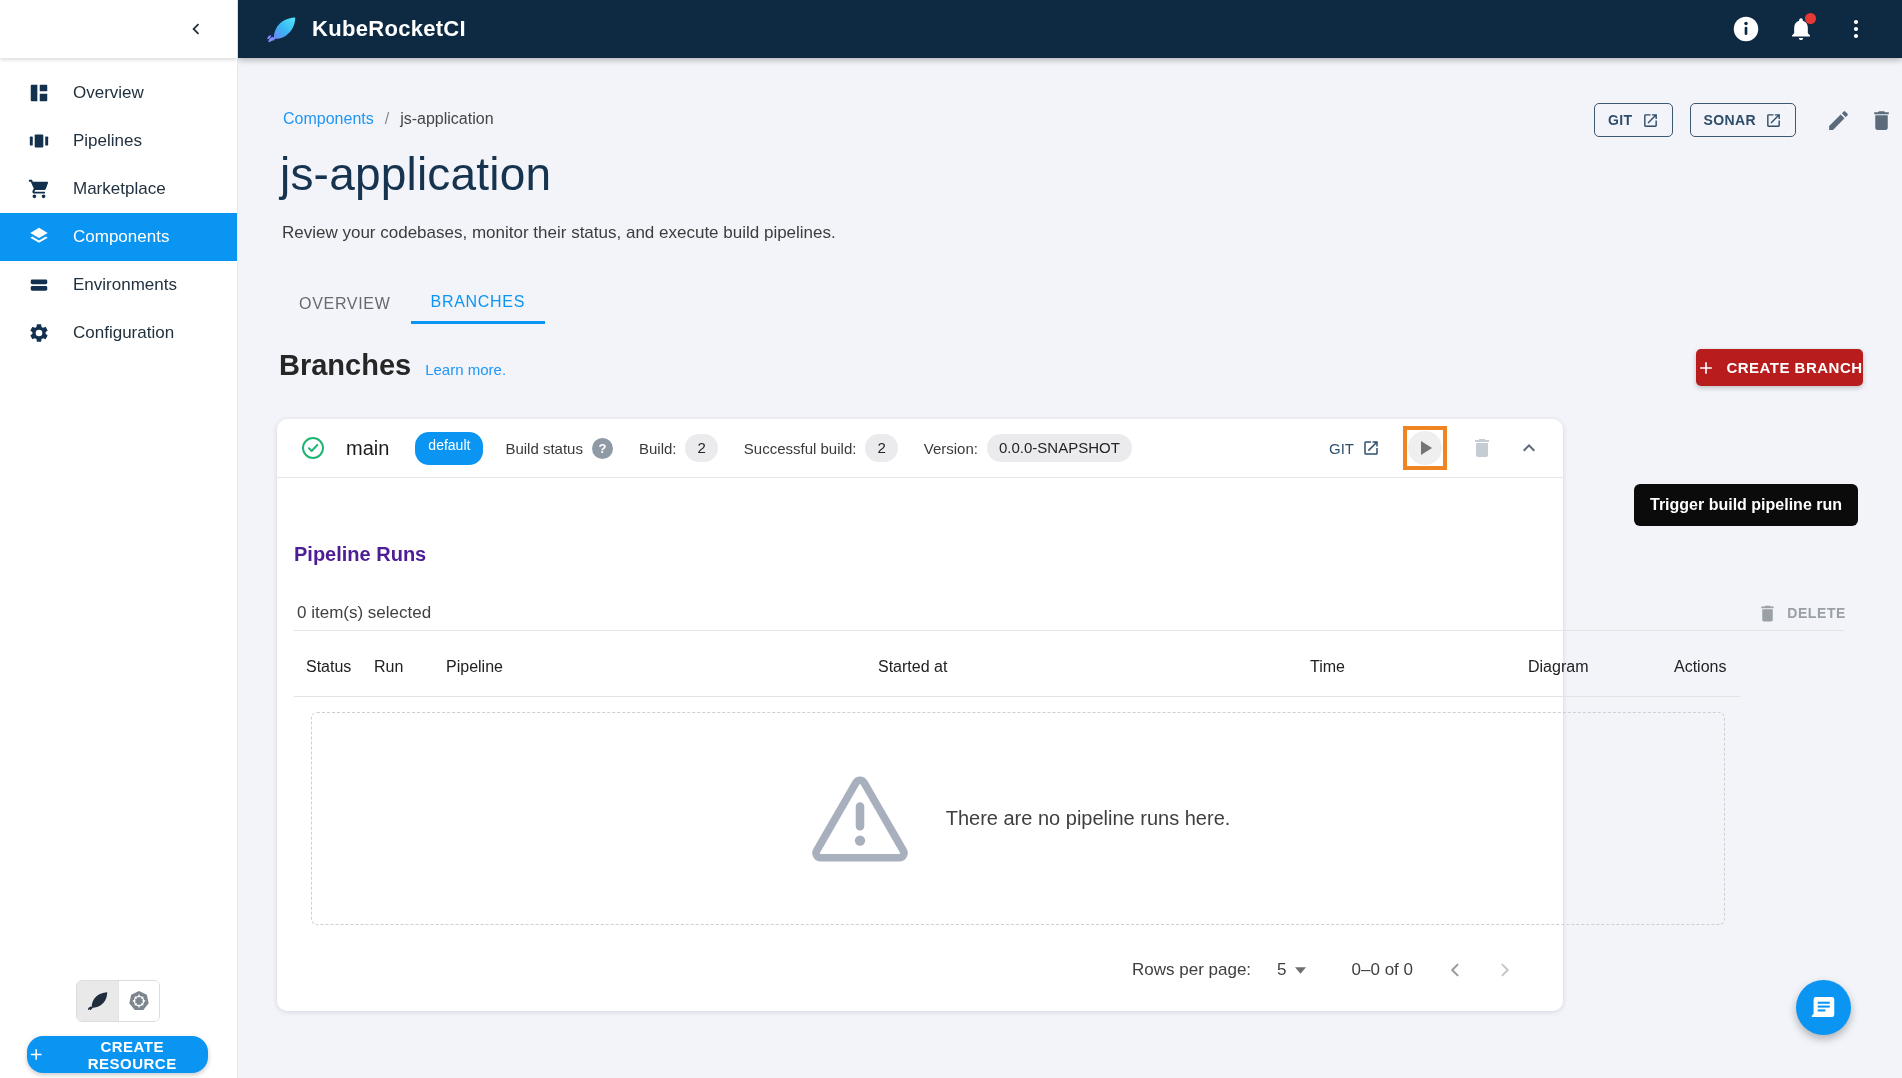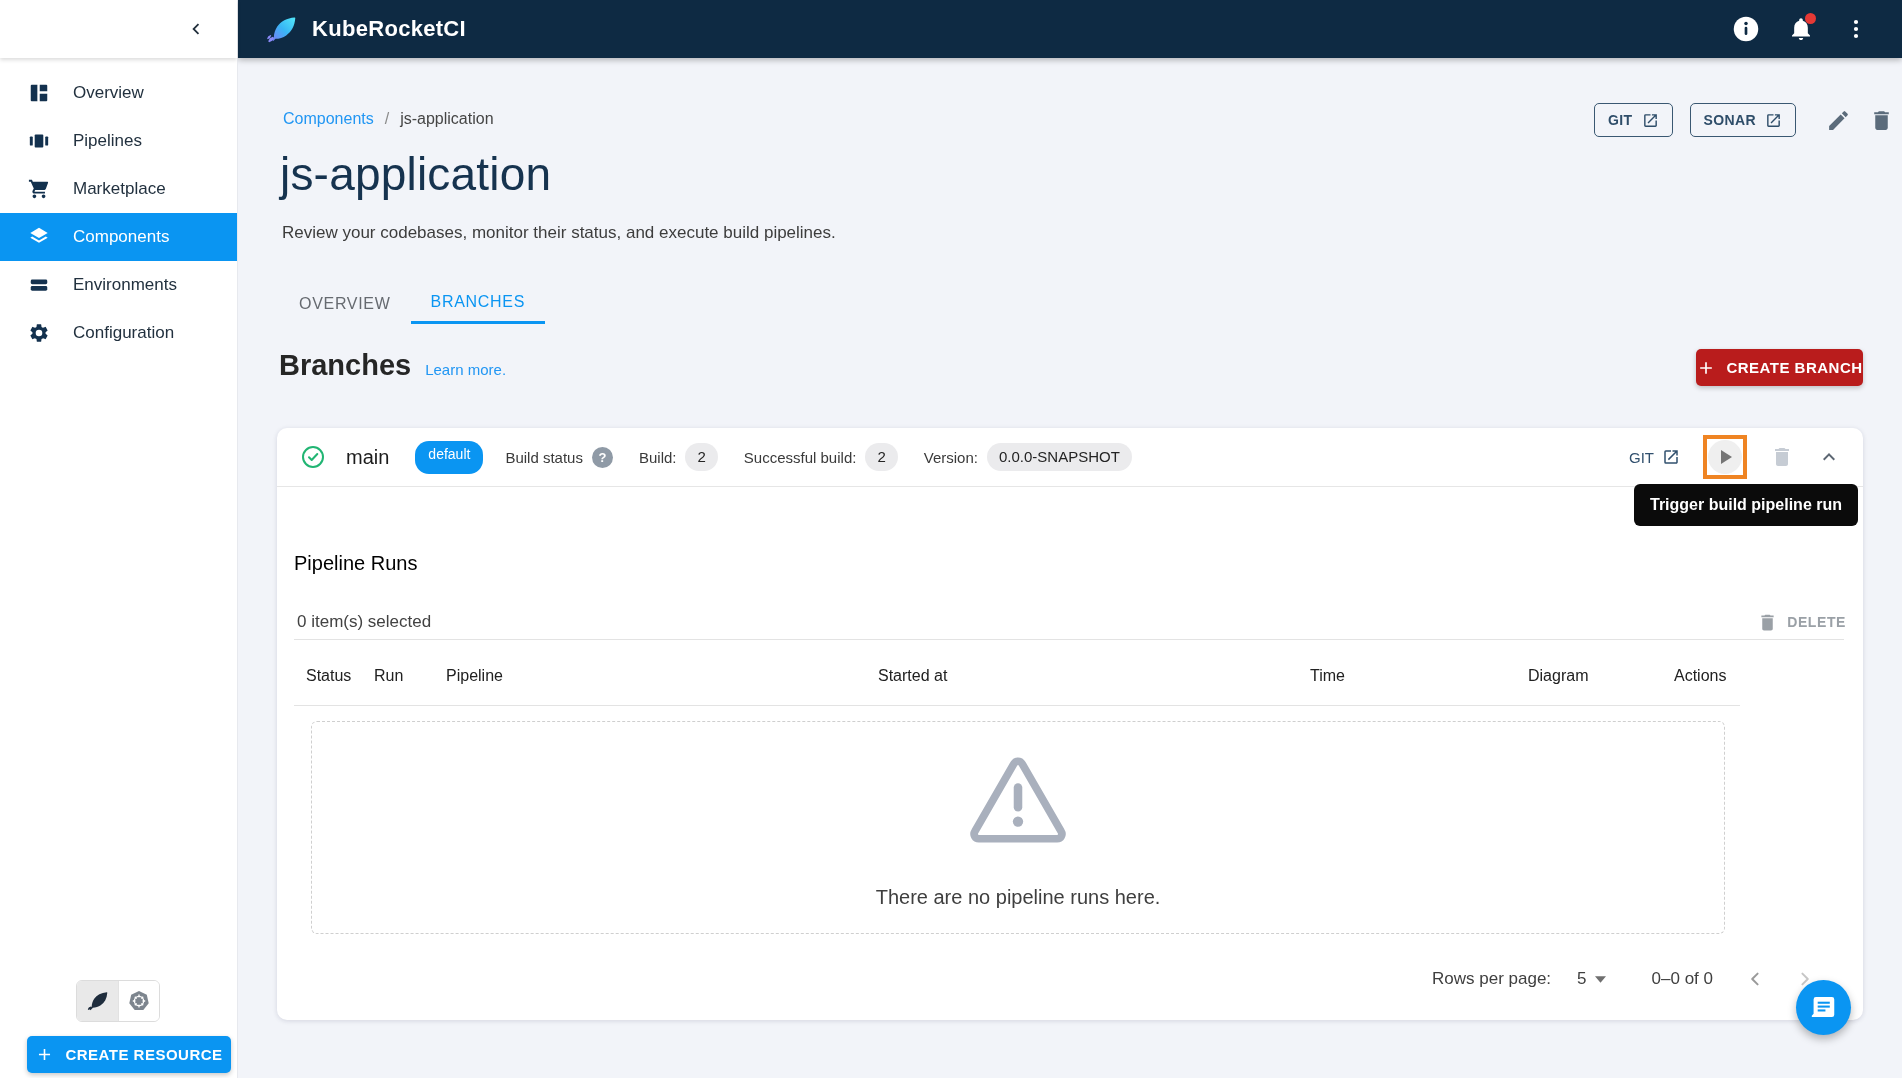--- a/index.html
+++ b/index.html
@@ -28,22 +28,22 @@
   .mi-label { font-size:17px; }
   .menu-item.active { background:#0a95f2; color:#ffffff; }
   .menu-item.active .mi-icon { color:#ffffff; }
 
   .side-toggle { position:absolute; left:76px; top:980px; display:flex; border:1px solid #dcdcdc;
                  border-radius:6px; background:#fff; overflow:hidden; }
   .tbtn { width:41px; height:40px; display:flex; align-items:center; justify-content:center; cursor:pointer; background:#fff; }
   .tbtn.selected { background:#e9e9e9; }
   .tbtn + .tbtn { border-left:1px solid #e2e2e2; }
 
-  .create-resource { position:absolute; left:27px; top:1036px; width:204px; height:37px; background:#0a95f2;
-                     border:none; border-radius:5px; color:#fff; font-weight:700; font-size:15px; letter-spacing:.5px;
+  .create-resource { position:absolute; left:27px; top:1036px; width:181px; height:37px; background:#0a95f2;
+                     border:none; border-radius:16px; color:#fff; font-weight:700; font-size:15px; letter-spacing:.5px;
                      display:flex; align-items:center; justify-content:center; gap:11px; cursor:pointer;
                      box-shadow:0 2px 5px rgba(0,0,0,.22); font-family:inherit; }
 
   
   .breadcrumb { position:absolute; left:283px; top:110px; display:flex; align-items:center; gap:11px; font-size:16px; }
   .crumb-link { color:#2196f3; cursor:pointer; }
   .crumb-sep { color:#8b8b8b; }
   .crumb-cur { color:#454545; }
 
   .page-actions { position:absolute; left:1594px; top:103px; display:flex; align-items:center; gap:17px; }
@@ -65,21 +65,21 @@
   
   .branches-head { position:absolute; left:279px; top:349px; display:flex; align-items:baseline; gap:14px; }
   .branches-title { font-size:29px; font-weight:700; color:#262626; }
   .learn-more { font-size:15px; color:#2196f3; cursor:pointer; }
   .create-branch { position:absolute; left:1696px; top:349px; width:167px; height:37px; background:#b91c1c;
                    border:none; border-radius:5px; color:#fff; font-weight:700; font-size:15px; letter-spacing:.5px;
                    display:flex; align-items:center; justify-content:center; gap:10px; cursor:pointer;
                    box-shadow:0 2px 5px rgba(0,0,0,.22); font-family:inherit; }
 
   
-  .card { position:absolute; left:277px; top:428px; width:1586px; height:592px; background:#fff;
+  .card { position:absolute; left:277px; top:419px; width:1286px; height:592px; background:#fff;
           border-radius:10px; box-shadow:0 1px 5px rgba(30,30,70,.14); }
   .branch-row { height:59px; display:flex; align-items:center; padding:0 22px 0 24px; border-bottom:1px solid #e6e6e6; }
   .ck-icon { width:24px; height:24px; flex:none; }
   .branch-name { margin-left:21px; font-size:20px; color:#1c1c1c; }
   .badge { margin-left:26px; background:#0a95f2; color:#fff; font-size:14px; padding:5px 13px 12px; border-radius:14px; }
   .meta-label { margin-left:22px; font-size:15px; color:#3a3a3a; }
   .meta-label.sp { margin-left:26px; }
   .q-icon { margin-left:9px; width:21px; height:21px; border-radius:50%; background:#8f9aa6; color:#fff;
             font-size:13px; font-weight:700; display:flex; align-items:center; justify-content:center; cursor:pointer; }
   .pill { margin-left:9px; background:#ebebed; border-radius:15px; padding:5px 12px 6px; font-size:15px; color:#242424; }
@@ -89,33 +89,33 @@
                align-items:center; justify-content:center; cursor:pointer; }
   .play-circle { width:34px; height:34px; border-radius:50%; background:#efefef; display:flex; align-items:center; justify-content:center; }
   .row-trash { width:24px; height:24px; color:#c6ccd4; cursor:pointer; }
   .row-chevron { width:24px; height:24px; color:#5c6672; cursor:pointer; }
 
   .tooltip { position:absolute; left:1634px; top:484px; height:42px; background:#0b0b0b; border-radius:6px;
              color:#fff; font-size:16px; font-weight:700; display:flex; align-items:center; padding:0 16px;
              white-space:nowrap; z-index:25; }
 
   
-  .pr-title { position:absolute; left:17px; top:124px; font-size:20px; font-weight:400; color:#000000; }
+  .pr-title { position:absolute; left:17px; top:124px; font-size:20px; font-weight:700; color:#4c1d95; }
   .pr-toolbar { position:absolute; left:20px; top:176px; width:1549px; height:36px; display:flex; align-items:center; }
   .selected-text { font-size:17px; color:#424242; }
   .delete-btn { margin-left:auto; display:flex; align-items:center; gap:9px; color:#9aa0a6; font-size:14px;
                 font-weight:700; letter-spacing:.6px; cursor:default; background:none; border:none; font-family:inherit; }
   .divider1 { position:absolute; left:17px; top:211px; width:1550px; height:1px; background:#e3e3e3; }
   .thead { position:absolute; left:29px; top:228px; width:1440px; display:grid;
            grid-template-columns:68px 72px 432px 432px 218px 146px 1fr; align-items:center; height:40px; }
   .th { font-size:16px; font-weight:400; color:#212121; }
   .divider2 { position:absolute; left:17px; top:277px; width:1446px; height:1px; background:#e3e3e3; }
 
   .empty-box { position:absolute; left:34px; top:293px; width:1414px; height:213px; border:1px dashed #cfcfcf;
-               border-radius:6px; display:flex; flex-direction:column; align-items:center; justify-content:center; gap:32px; }
+               border-radius:6px; display:flex; flex-direction:row; align-items:center; justify-content:center; gap:32px; }
   .empty-text { font-size:20px; color:#3f3f3f; }
 
   .pagination { position:absolute; right:44px; top:529px; height:44px; display:flex; align-items:center;text-align:center; }
   .pg-label { font-size:17px; color:#3f3f3f; }
   .pg-select { margin-left:26px; display:flex; align-items:center; gap:8px; font-size:17px; color:#3f3f3f; cursor:pointer; }
   .pg-range { margin-left:46px; font-size:17px; color:#3f3f3f; }
   .pg-nav { margin-left:28px; display:flex; align-items:center; gap:22px; }
   .pg-chevron { width:28px; height:28px; display:flex; align-items:center; justify-content:center; cursor:default; }
 
   .fab { position:absolute; left:1796px; top:980px; width:55px; height:55px; border-radius:50%; background:#0a95f2;

